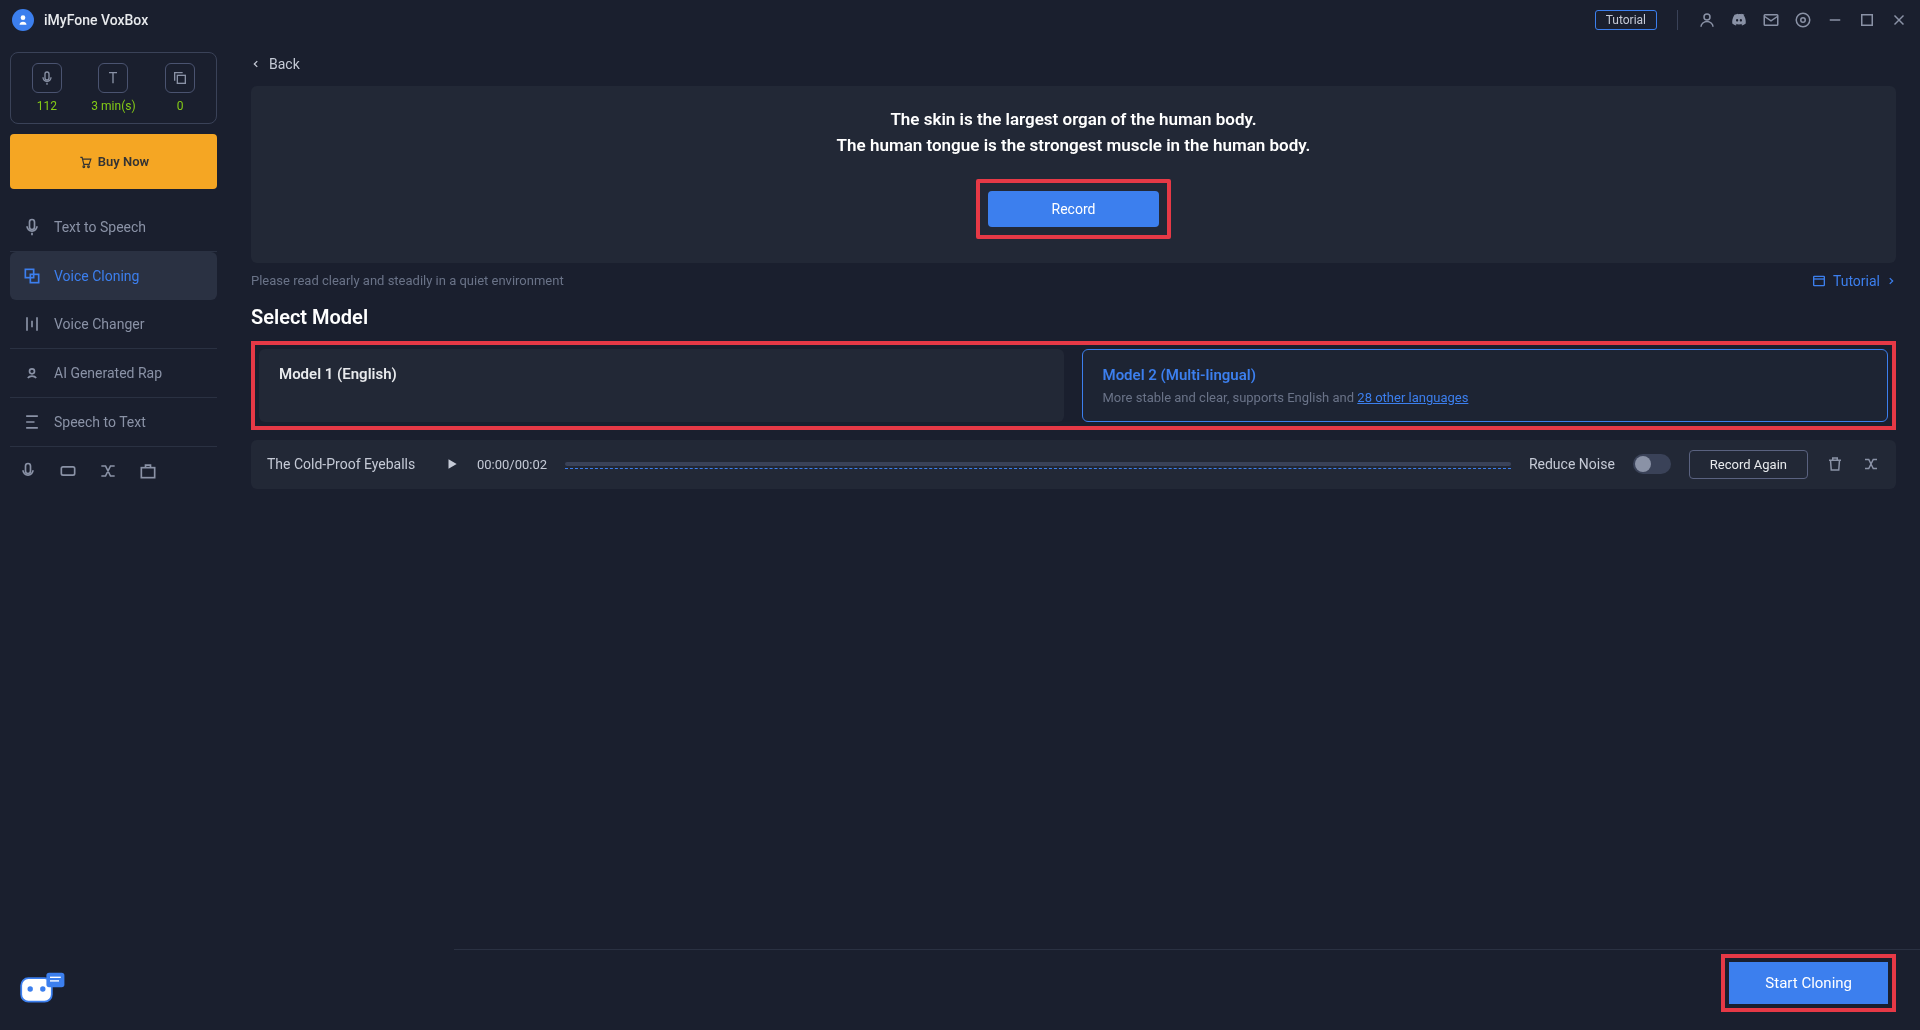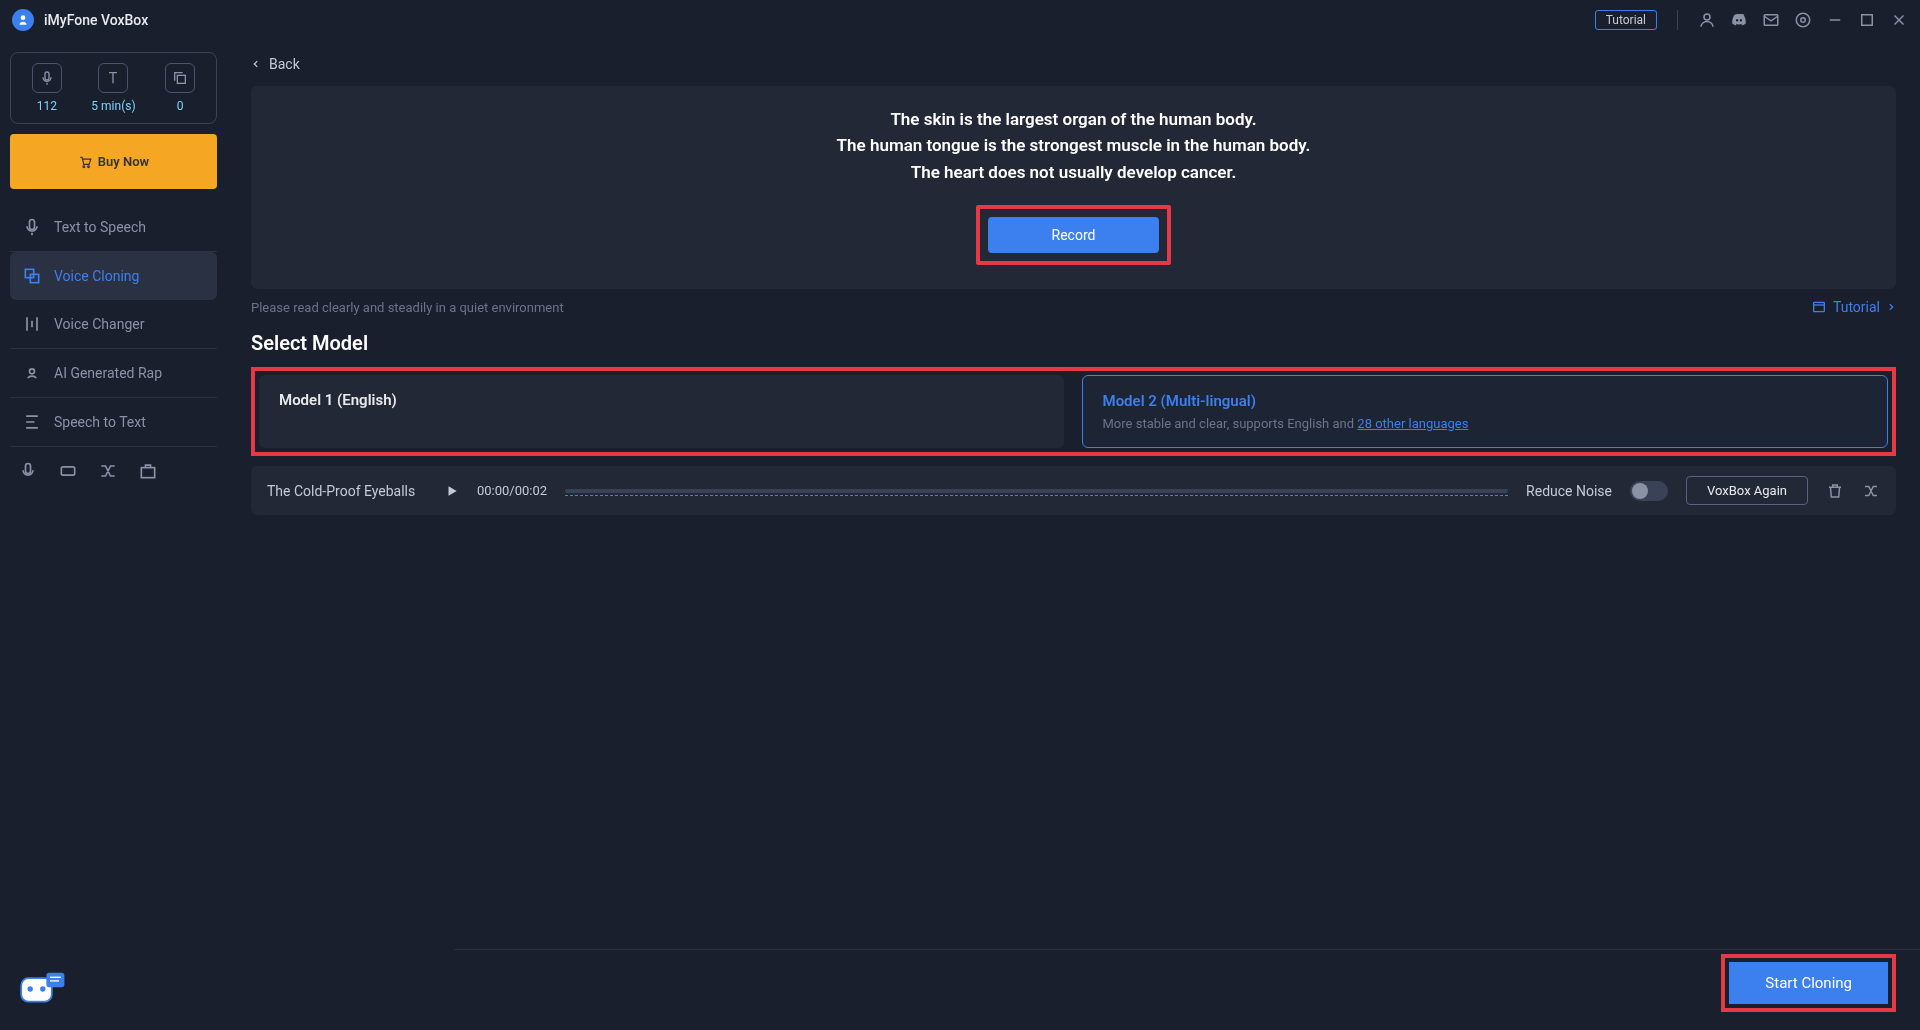--- a/index.html
+++ b/index.html
@@ -13,21 +13,21 @@
 .tutorial-badge { border: 1px solid #3c7fee; color: #c5cad6; font-size: 12px; padding: 2px 10px; border-radius: 3px; }
 .titlebar-icon { width: 18px; height: 18px; color: #8a92a6; cursor: pointer; }
 .titlebar-divider { width: 1px; height: 20px; background: #3a4258; margin: 0 6px; }
 
 .layout { display: flex; height: calc(100% - 40px); }
 
 .sidebar { width: 227px; background: #1a1f2e; padding: 12px 10px; display: flex; flex-direction: column; }
 .credits-box { border: 1px solid #3a4258; border-radius: 8px; padding: 10px 6px; display: flex; justify-content: space-around; margin-bottom: 10px; }
 .credit-item { display: flex; flex-direction: column; align-items: center; gap: 6px; }
 .credit-icon-box { width: 30px; height: 30px; border: 1px solid #4a5370; border-radius: 6px; display: flex; align-items: center; justify-content: center; }
-.credit-value { font-size: 12px; color: #7dd3fc; }
+.credit-value { font-size: 12px; color: #84cc16; }
 .buy-now-btn { background: #f5a623; color: #333; font-size: 13px; font-weight: 600; padding: 20px; border-radius: 4px; display: flex; align-items: center; justify-content: center; gap: 6px; cursor: pointer; margin-bottom: 14px; }
 
 .nav-item { display: flex; align-items: center; gap: 12px; padding: 14px 12px; color: #8a92a6; font-size: 14px; cursor: pointer; border-bottom: 1px solid #2a3142; }
 .nav-item.active { background: #2a3142; color: #3c7fee; border-radius: 6px; border-bottom: none; }
 .nav-icon { width: 20px; height: 20px; flex-shrink: 0; }
 
 .tool-row { display: flex; gap: 20px; padding: 14px 8px; }
 .tool-icon { width: 20px; height: 20px; color: #8a92a6; cursor: pointer; }
 
 .chatbot { position: absolute; bottom: 14px; left: 14px; width: 54px; height: 54px; }
@@ -127,21 +127,21 @@
             </svg>
           </div>
         <div class="credit-value">112</div>
       </div>
       <div class="credit-item">
         <div class="credit-icon-box">
             <svg width="16" height="16" viewBox="0 0 24 24" fill="none" stroke="#8a92a6" stroke-width="2">
               <path d="M6 4h12M12 4v16"></path>
             </svg>
           </div>
-        <div class="credit-value">5 min(s)</div>
+        <div class="credit-value">3 min(s)</div>
       </div>
       <div class="credit-item">
         <div class="credit-icon-box">
             <svg width="16" height="16" viewBox="0 0 24 24" fill="none" stroke="#8a92a6" stroke-width="2">
               <rect x="8" y="8" width="12" height="12"></rect>
               <path d="M4 16V4h12"></path>
             </svg>
           </div>
         <div class="credit-value">0</div>
       </div>
@@ -212,21 +212,20 @@
       <svg width="10" height="10" viewBox="0 0 24 24" fill="none" stroke="currentColor" stroke-width="3">
           <path d="M15 5l-7 7 7 7"></path>
         </svg>
       <span>Back</span>
     </div>
 
     <div class="prompt-panel">
       <div class="prompt-text">
         <div>The skin is the largest organ of the human body.</div>
         <div>The human tongue is the strongest muscle in the human body.</div>
-        <div>The heart does not usually develop cancer.</div>
       </div>
       <div class="record-highlight">
         <div class="record-btn">Record</div>
       </div>
     </div>
 
     <div class="hint-row">
       <div class="hint-text">Please read clearly and steadily in a quiet environment</div>
       <div class="tutorial-link">
         <svg width="16" height="16" viewBox="0 0 24 24" fill="none" stroke="currentColor" stroke-width="2">
@@ -256,21 +255,21 @@
 
     <div class="player-row">
       <div class="track-name">The Cold-Proof Eyeballs</div>
       <svg class="play-icon" viewBox="0 0 24 24" fill="currentColor">
           <path d="M6 4l14 8-14 8z"></path>
         </svg>
       <div class="time-text">00:00/00:02</div>
       <div class="progress-bar"></div>
       <div class="reduce-label">Reduce Noise</div>
       <div class="toggle"></div>
-      <div class="record-again-btn">VoxBox Again</div>
+      <div class="record-again-btn">Record Again</div>
       <svg class="small-tool-icon" viewBox="0 0 24 24" fill="none" stroke="currentColor" stroke-width="2">
           <path d="M4 7h16M9 7V4h6v3M6 7l1 13h10l1-13"></path>
         </svg>
       <svg class="small-tool-icon" viewBox="0 0 24 24" fill="none" stroke="currentColor" stroke-width="2">
           <path d="M4 6h5l6 12h5M4 18h5l6-12h5"></path>
         </svg>
     </div>
 
     <div class="footer-divider"></div>
     <div class="footer-bar">

